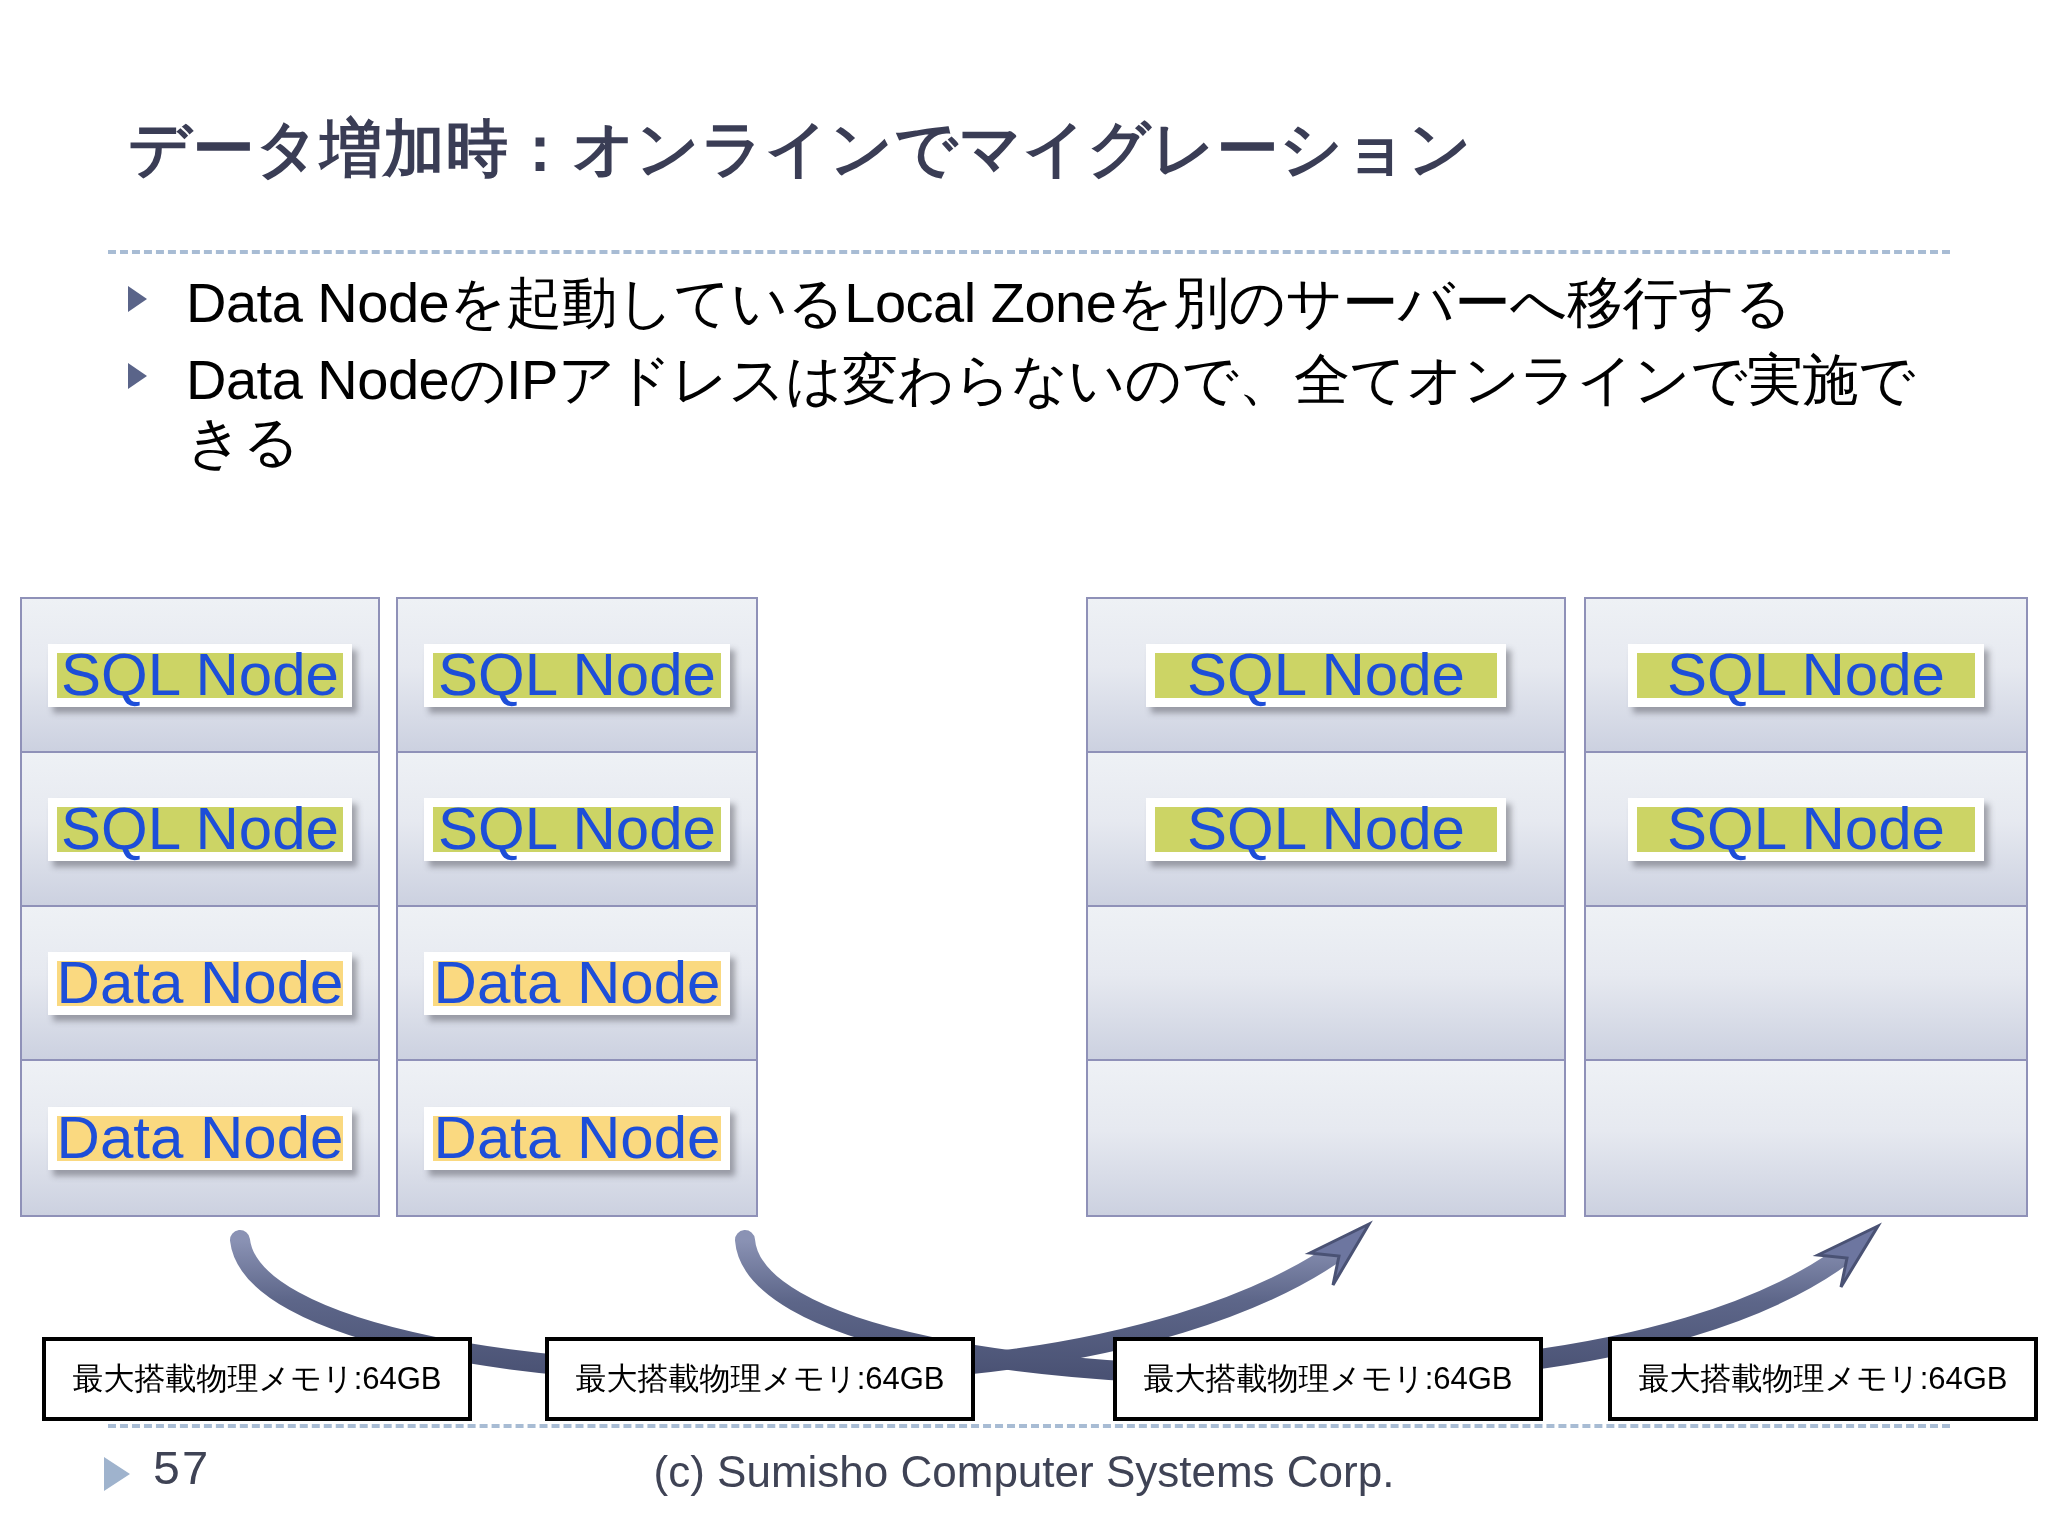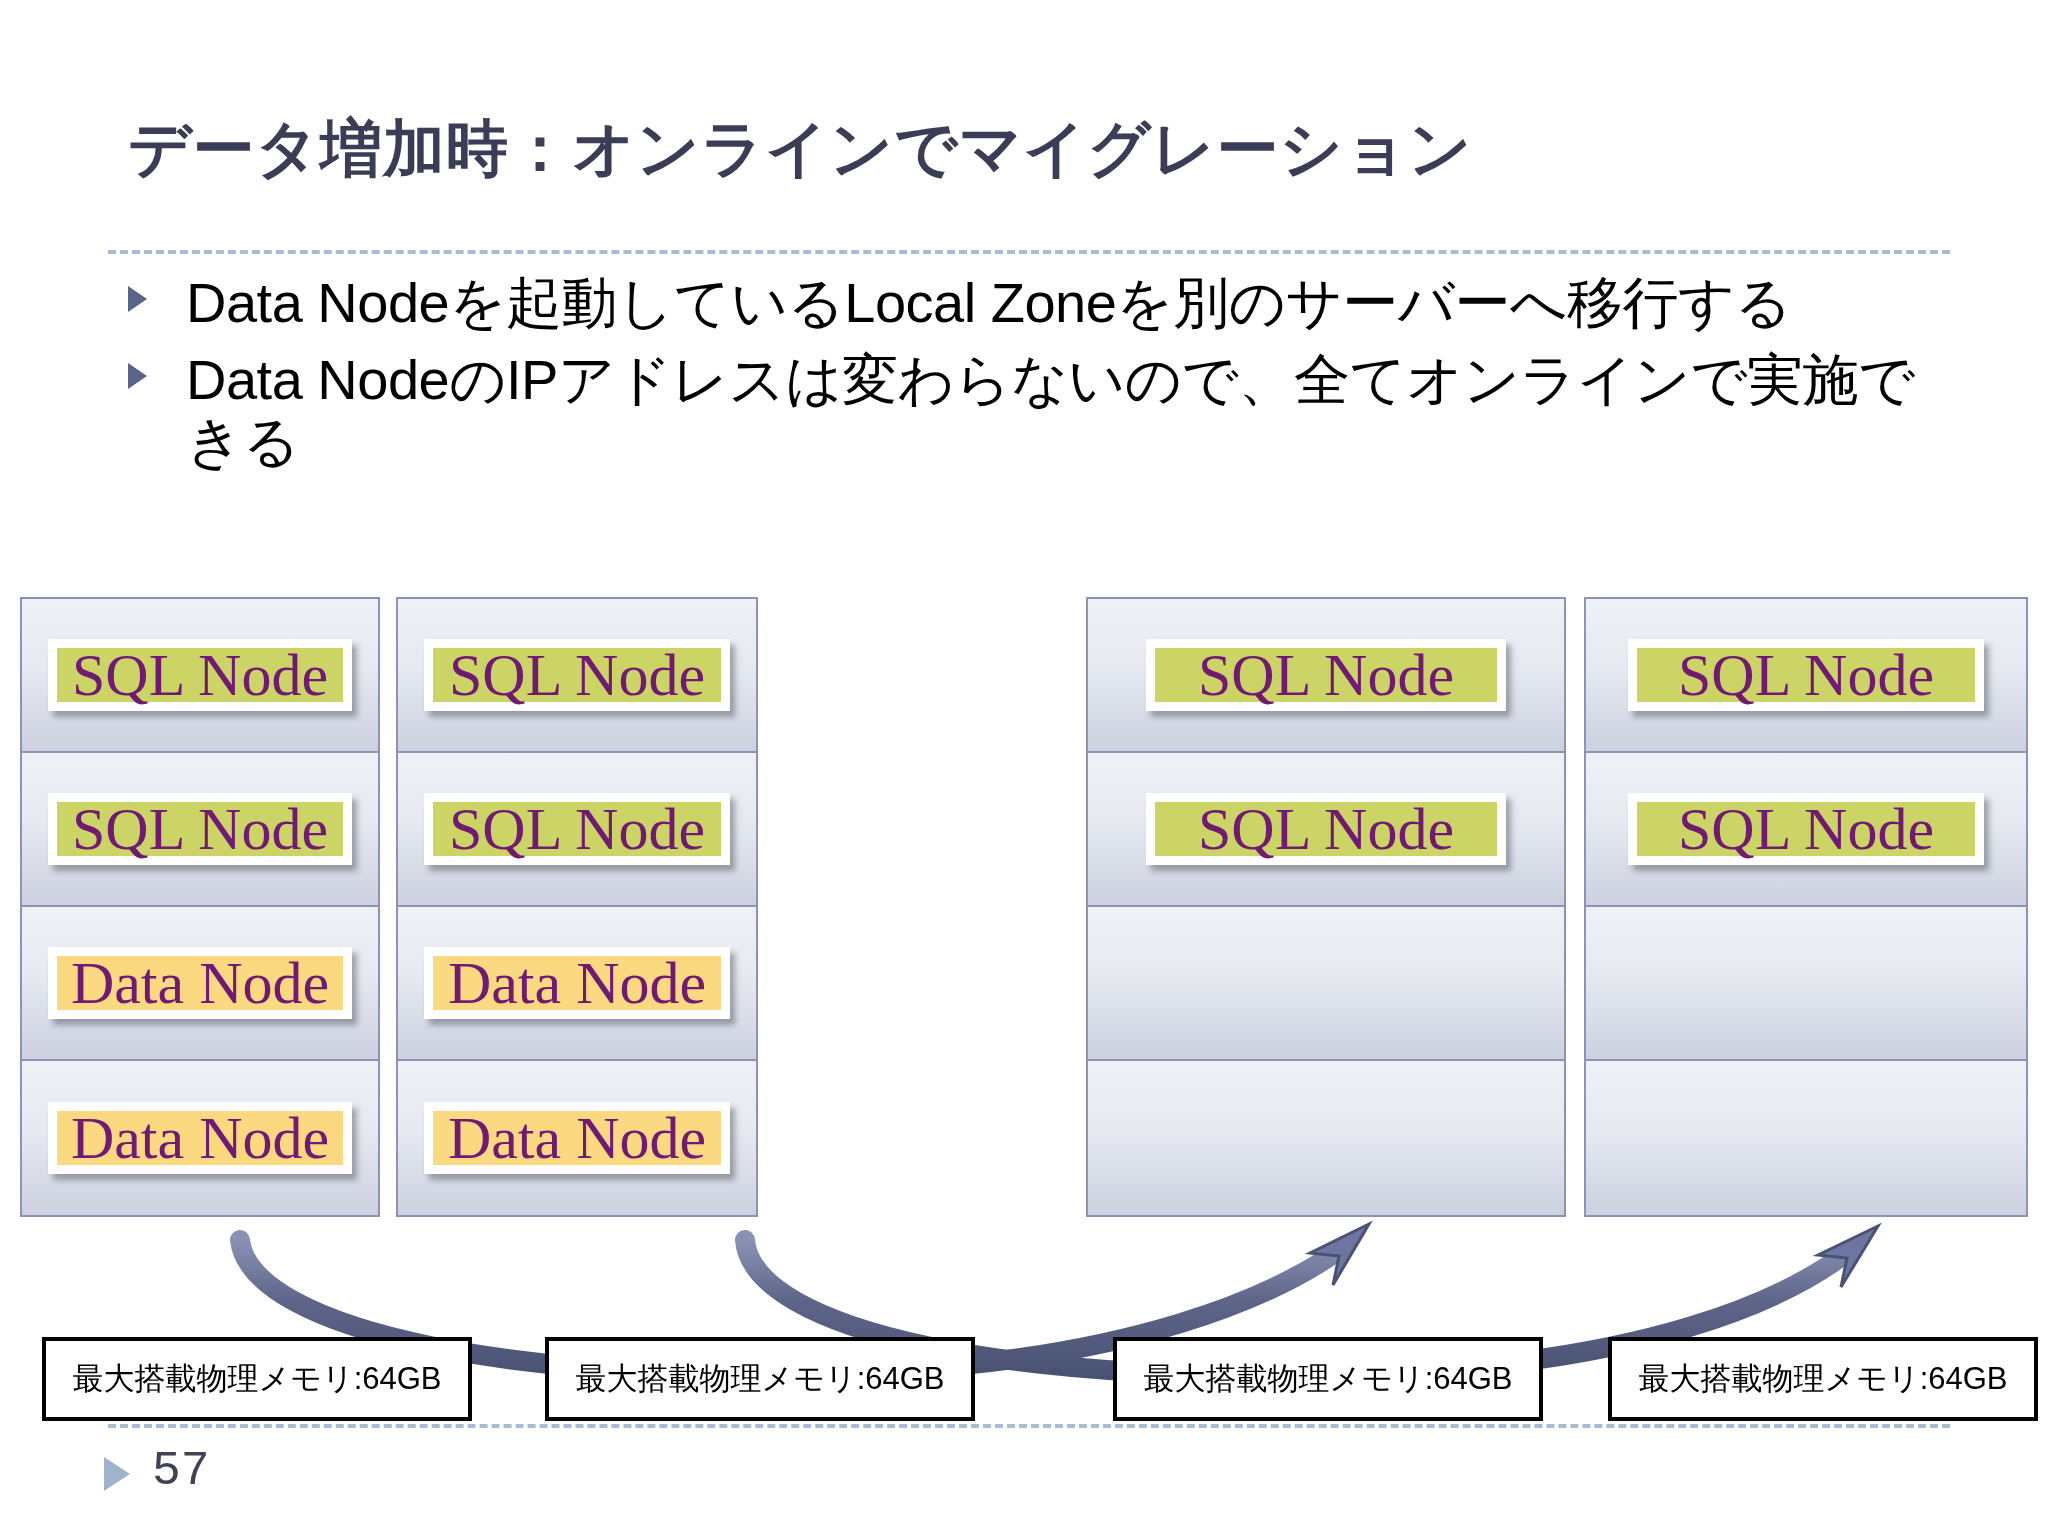--- a/index.html
+++ b/index.html
@@ -68,29 +68,29 @@
     background: linear-gradient(to bottom, #eef1f5 0%, #e6e9f0 45%, #ccd1e0 100%);
     display: flex;
     align-items: center;
   }
   .rack-row:last-child { border-bottom: none; }
 
   .node {
     position: relative;
     margin-left: 26px;
     width: calc(100% - 52px);
-    height: 72px;
+    height: 63px;
     border: 9px solid #ffffff;
     box-shadow: 5px 6px 6px rgba(60,60,70,0.42);
     display: flex;
     align-items: center;
     justify-content: center;
-    font-family: Liberation Serif, serif;
+    font-family: Liberation Sans, sans-serif;
     font-size: 60px;
-    color: #701a75;
+    color: #1d4ed8;
     white-space: nowrap;
     line-height: 1;
   }
   .node.sql  { background: #ccd465; }
   .node.data { background: #fad980; }
 
   
   .memlabel {
     position: absolute;
     height: 84px;
@@ -232,14 +232,15 @@
   </svg>
 
   <div class="memlabel" style="left:42px; top:1337px; width:430px;">最大搭載物理メモリ:64GB</div>
   <div class="memlabel" style="left:545px; top:1337px; width:430px;">最大搭載物理メモリ:64GB</div>
   <div class="memlabel" style="left:1113px; top:1337px; width:430px;">最大搭載物理メモリ:64GB</div>
   <div class="memlabel" style="left:1608px; top:1337px; width:430px;">最大搭載物理メモリ:64GB</div>
 
   <div class="rule rule-bottom"></div>
   <div class="footer-marker"></div>
   <div class="page-number">57</div>
+  <div class="copyright">(c) Sumisho Computer Systems Corp.</div>
 
 </div>
 
 </body></html>

